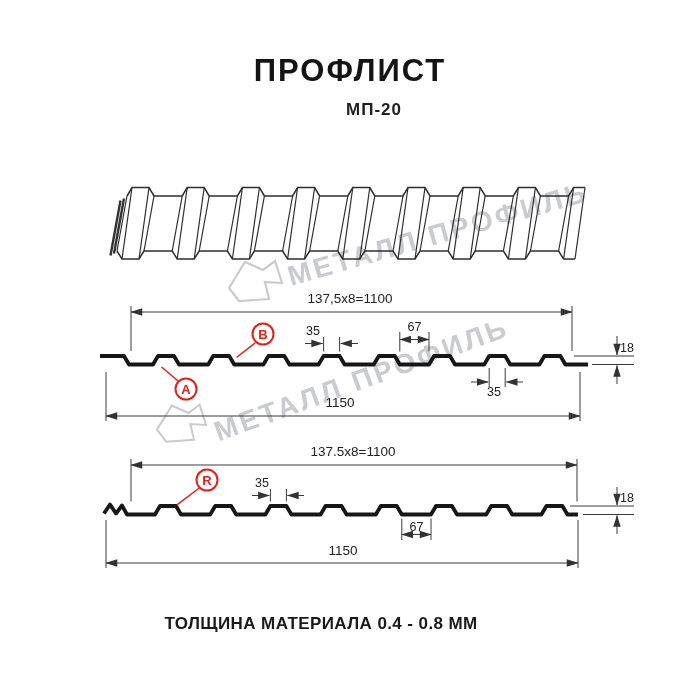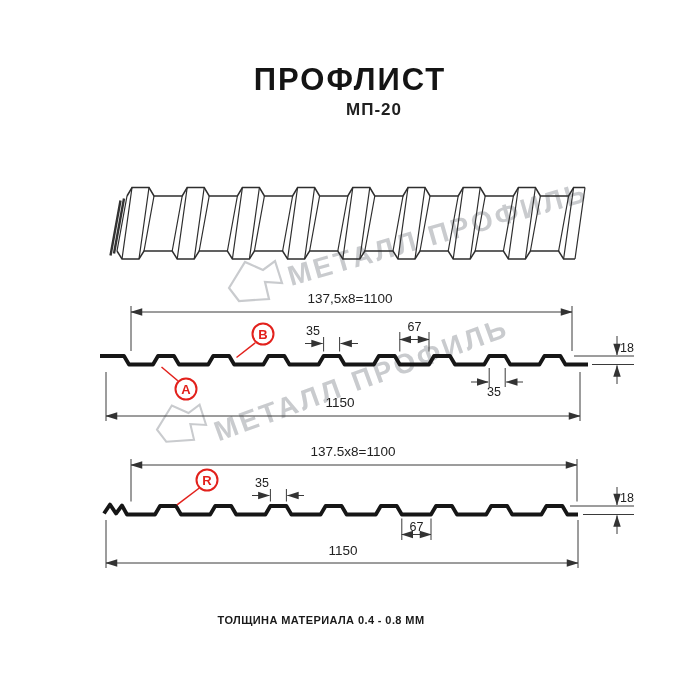--- a/index.html
+++ b/index.html
@@ -1,23 +1,23 @@
 <!DOCTYPE html>
 <html><head>
 <meta charset="utf-8">
 <style>
   html,body{margin:0;padding:0;background:#fff;}
   #stage{position:relative;width:700px;height:700px;background:#ffffff;overflow:hidden;
          font-family:"Liberation Sans","DejaVu Sans",sans-serif;}
-  .title{position:absolute;left:0;top:62px;width:700px;text-align:center;
+  .title{position:absolute;left:0;top:53px;width:700px;text-align:center;
          font-size:31px;font-weight:800;letter-spacing:2px;color:#141414;}
   .subtitle{position:absolute;left:0;top:100px;width:700px;text-align:center;
          font-size:17px;font-weight:600;letter-spacing:1px;color:#202020;padding-left:24px;}
   .footer-note{position:absolute;left:0;top:614px;width:642px;text-align:center;
-         font-size:11px;font-weight:600;letter-spacing:0.4px;color:#1a1a1a;}
+         font-size:17px;font-weight:600;letter-spacing:0.4px;color:#1a1a1a;}
   .wm{position:absolute;color:#c9cbce;font-weight:700;font-size:28px;letter-spacing:3px;
       white-space:nowrap;transform-origin:0 0;}
   .wm1{left:284px;top:262px;transform:rotate(-16deg);}
   .wm2{left:210px;top:418px;transform:rotate(-20deg);}
   .wm-logo{position:absolute;}
   svg text{font-family:"Liberation Sans","DejaVu Sans",sans-serif;}
   .dimtxt{fill:#222;font-size:12.5px;}
   .dimtxt-lg{fill:#222;font-size:13.5px;}
   .redtxt{fill:#e2211c;font-size:13px;font-weight:700;}
 </style>

